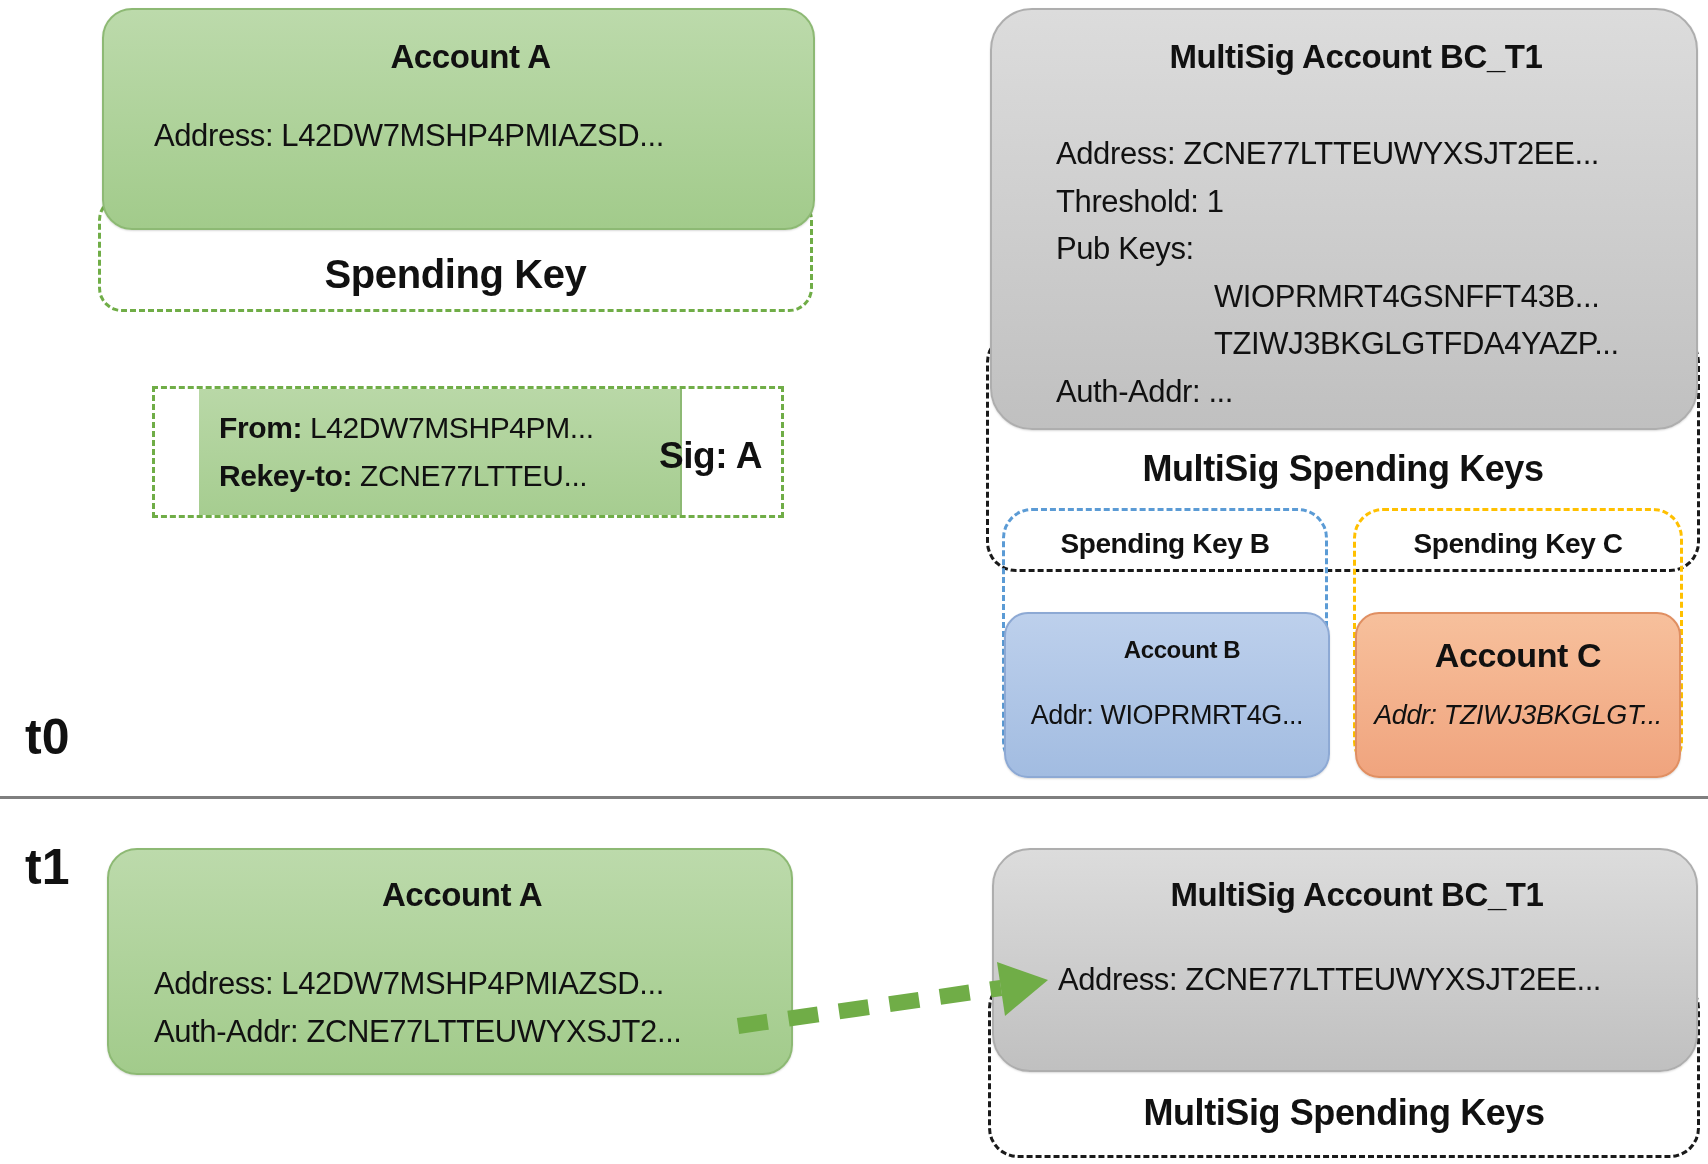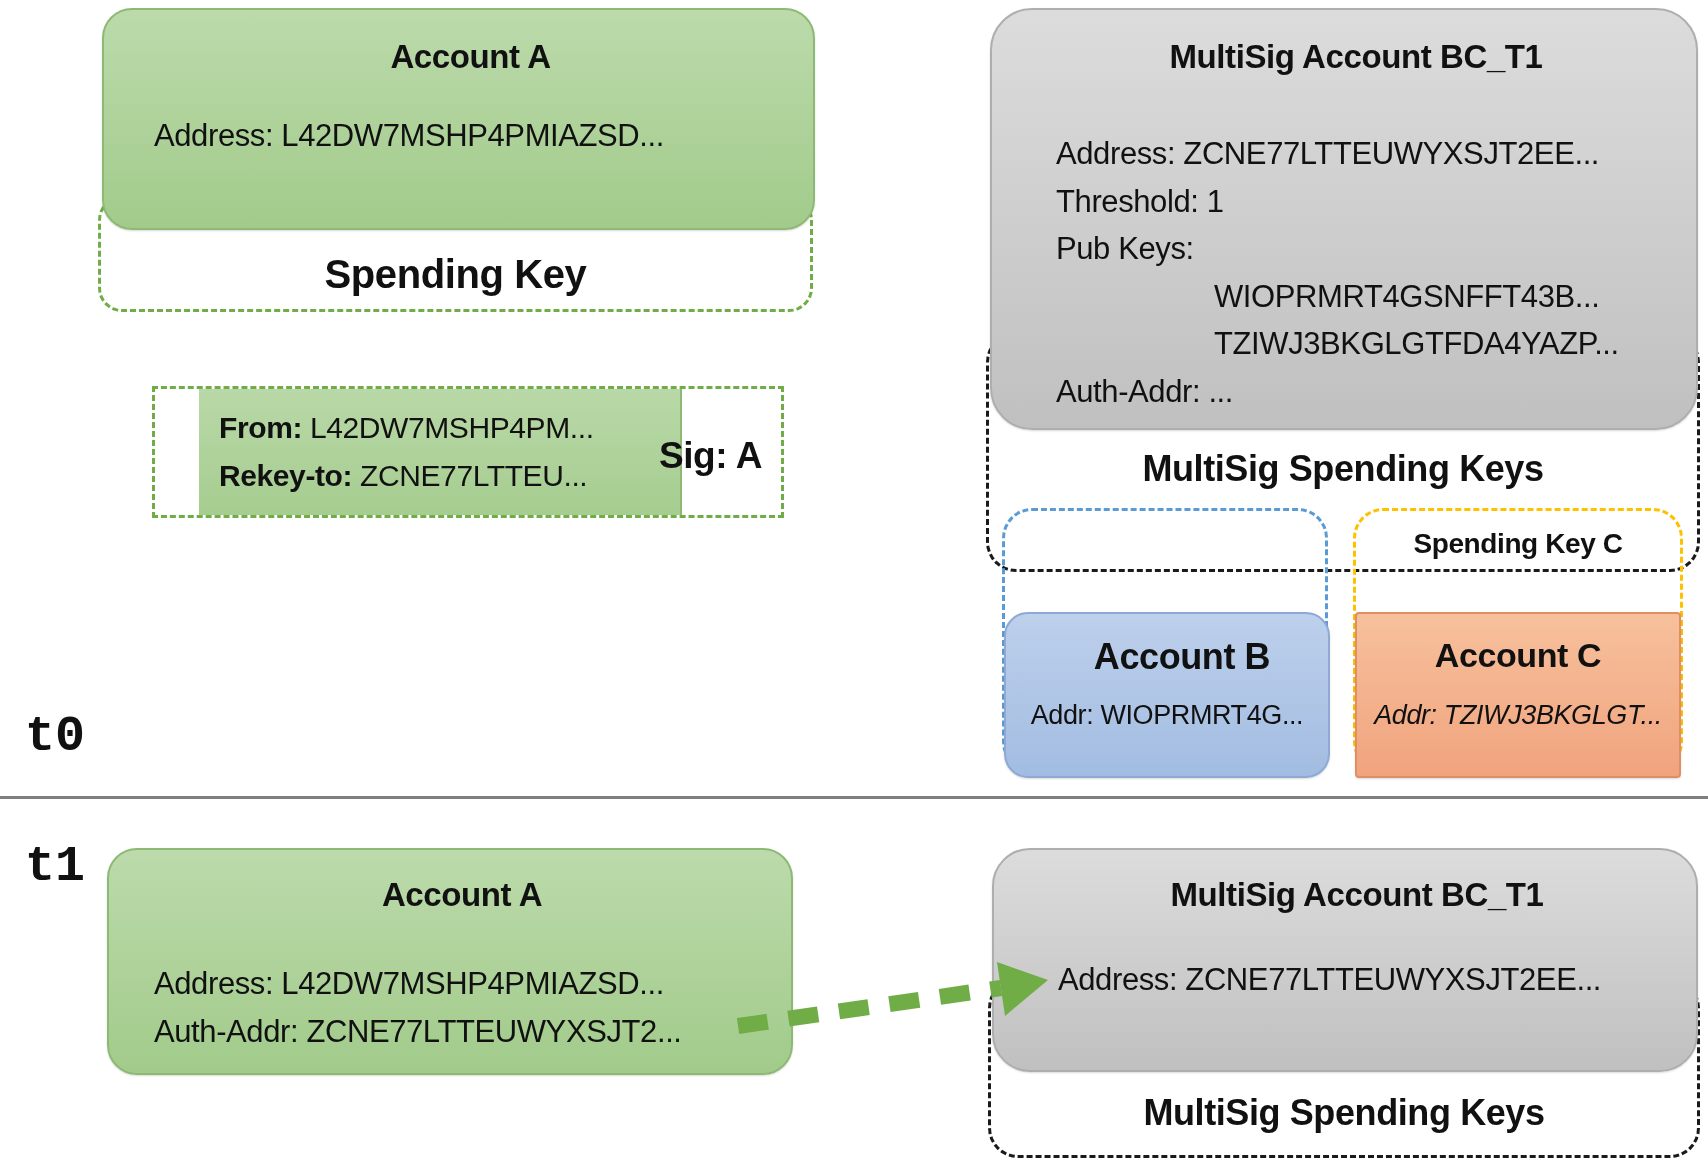--- a/index.html
+++ b/index.html
@@ -5,35 +5,35 @@
   html,body{margin:0;padding:0;background:#fff;}
   #canvas{position:relative;width:1708px;height:1164px;background:#fff;overflow:hidden;
           font-family:"Liberation Sans",sans-serif;color:#111;letter-spacing:-0.4px;}
   .abs{position:absolute;box-sizing:border-box;}
 
   
   .box{border-radius:34px;box-shadow:0 1px 2px rgba(0,0,0,0.15);}
   .box.green{background:linear-gradient(180deg,#bcdaab 0%,#a2cb8b 100%);border:2px solid #8db974;}
   .box.gray{background:linear-gradient(180deg,#dcdcdc 0%,#c0c0c0 100%);border:2px solid #aeaeae;border-radius:42px;}
   .box.blue{background:linear-gradient(180deg,#bdd0ec 0%,#a2bce1 100%);border:2px solid #8da9d4;border-radius:24px;}
-  .box.orange{background:linear-gradient(180deg,#f7c09c 0%,#f0a47e 100%);border:2px solid #e08f62;border-radius:4px;}
+  .box.orange{background:linear-gradient(180deg,#f7c09c 0%,#f0a47e 100%);border:2px solid #e08f62;border-radius:24px;}
 
   
   .dashed{border-radius:28px;background:transparent;}
   .dash-green{border:3px dashed #70ad47;}
   .dash-black{border:3px dashed #1a1a1a;}
   .dash-blue{border:3px dashed #5b9bd5;}
   .dash-yellow{border:3px dashed #ffc000;}
 
   .title{font-weight:bold;font-size:33px;text-align:center;width:100%;padding-left:24px;}
   .bodytext{font-size:31px;}
   .small-title{font-weight:bold;font-size:36px;text-align:center;width:100%;}
   .addr-small{font-size:27px;text-align:center;width:100%;}
   .keylabel{font-weight:bold;font-size:28px;text-align:center;width:100%;}
-  .tlabel{font-size:50px;font-weight:600;letter-spacing:0;font-family:Liberation Mono, monospace;}
+  .tlabel{font-size:50px;font-weight:600;letter-spacing:0;}
   .lines{line-height:47.5px;}
   .indent{padding-left:158px;}
   .z0{z-index:0}.z1{z-index:1}.z2{z-index:2}.z3{z-index:3}
 
   .txn-wrap{border:3px dashed #70ad47;}
   .txn-green{background:linear-gradient(180deg,#b9d8a7 0%,#a6cd90 100%);border-right:2px solid #8db974;margin-left:44px;}
   .txn-line{font-size:30px;white-space:nowrap;}
   .txn-line b{font-weight:bold;}
   .sig{font-weight:bold;font-size:37px;}
   .divider{background:#7f7f7f;}
@@ -72,26 +72,27 @@
       <div>Address: ZCNE77LTTEUWYXSJT2EE...</div>
       <div>Threshold: 1</div>
       <div>Pub Keys:</div>
       <div class="indent">WIOPRMRT4GSNFFT43B...</div>
       <div class="indent">TZIWJ3BKGLGTFDA4YAZP...</div>
       <div>Auth-Addr: ...</div>
     </div>
   </div>
 
   <div class="abs dashed dash-blue z0" style="left:1002px;top:508px;width:326px;height:264px;border-radius:30px;"></div>
+  <div class="abs keylabel z1" style="left:1002px;top:528px;width:326px;">Spending Key B</div>
 
   <div class="abs dashed dash-yellow z0" style="left:1353px;top:508px;width:330px;height:264px;border-radius:30px;"></div>
   <div class="abs keylabel z1" style="left:1353px;top:528px;width:330px;">Spending Key C</div>
 
   <div class="abs box blue z2" style="left:1004px;top:612px;width:326px;height:166px;">
-    <div class="abs small-title" style="left:0;top:22px;font-size:36px;padding-left:30px;">Account B</div>
+    <div class="abs small-title" style="left:0;top:22px;font-size:24px;padding-left:30px;">Account B</div>
     <div class="abs addr-small" style="left:0;top:86px;">Addr: WIOPRMRT4G...</div>
   </div>
 
   <div class="abs box orange z2" style="left:1355px;top:612px;width:326px;height:166px;">
     <div class="abs small-title" style="left:0;top:22px;font-size:34px;">Account C</div>
     <div class="abs addr-small" style="left:0;top:86px;font-style:italic;">Addr: TZIWJ3BKGLGT...</div>
   </div>
 
   <div class="abs tlabel" style="left:25px;top:708px;">t0</div>
   <div class="abs divider" style="left:0;top:796px;width:1708px;height:3px;"></div>

